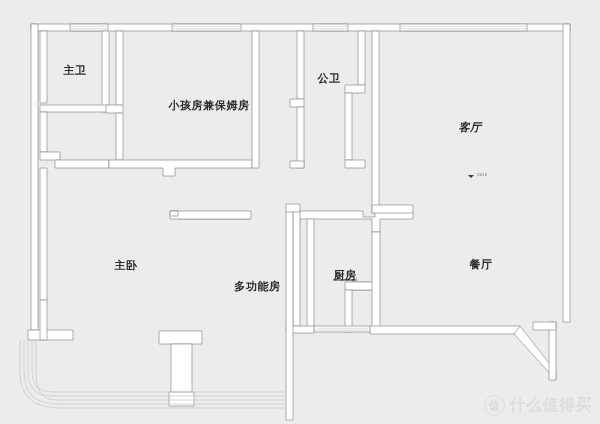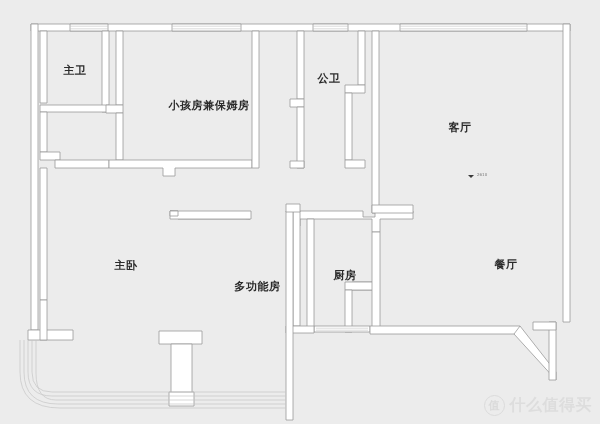--- a/index.html
+++ b/index.html
@@ -232,25 +232,25 @@
 
     <g>
       <path class="wall" d="M372,205 L413,205 L413,213 L372,213 Z"></path>
     </g>
 
   </svg>
 
   <div class="room-label" style="left:75px;  top:70px;">主卫</div>
   <div class="room-label" style="left:209px; top:97px;margin-top:8px;">小孩房兼保姆房</div>
   <div class="room-label" style="left:329px; top:78px;">公卫</div>
-  <div class="room-label" style="left:460px; top:127px;">客厅</div>
+  <div class="room-label" style="left:470px; top:127px;font-style:italic;">客厅</div>
   <div class="room-label" style="left:106px; top:265px;margin-left:20px;">主卧</div>
   <div class="room-label" style="left:240px; top:286px;padding-left:35px;">多功能房</div>
-  <div class="room-label" style="left:345px; top:275px;">厨房</div>
-  <div class="room-label" style="left:506px; top:264px;">餐厅</div>
+  <div class="room-label" style="left:345px; top:275px;text-decoration:underline;">厨房</div>
+  <div class="room-label" style="left:481px; top:264px;">餐厅</div>
 
   <div class="dim-marker" style="left:468px; top:175px;"></div>
   <div class="dim-note" style="left:477px; top:172px;">2610</div>
 
   <div id="watermark">
     <div class="wm-badge">值</div>
     <div class="wm-text">什么值得买</div>
   </div>
 
 </div>

